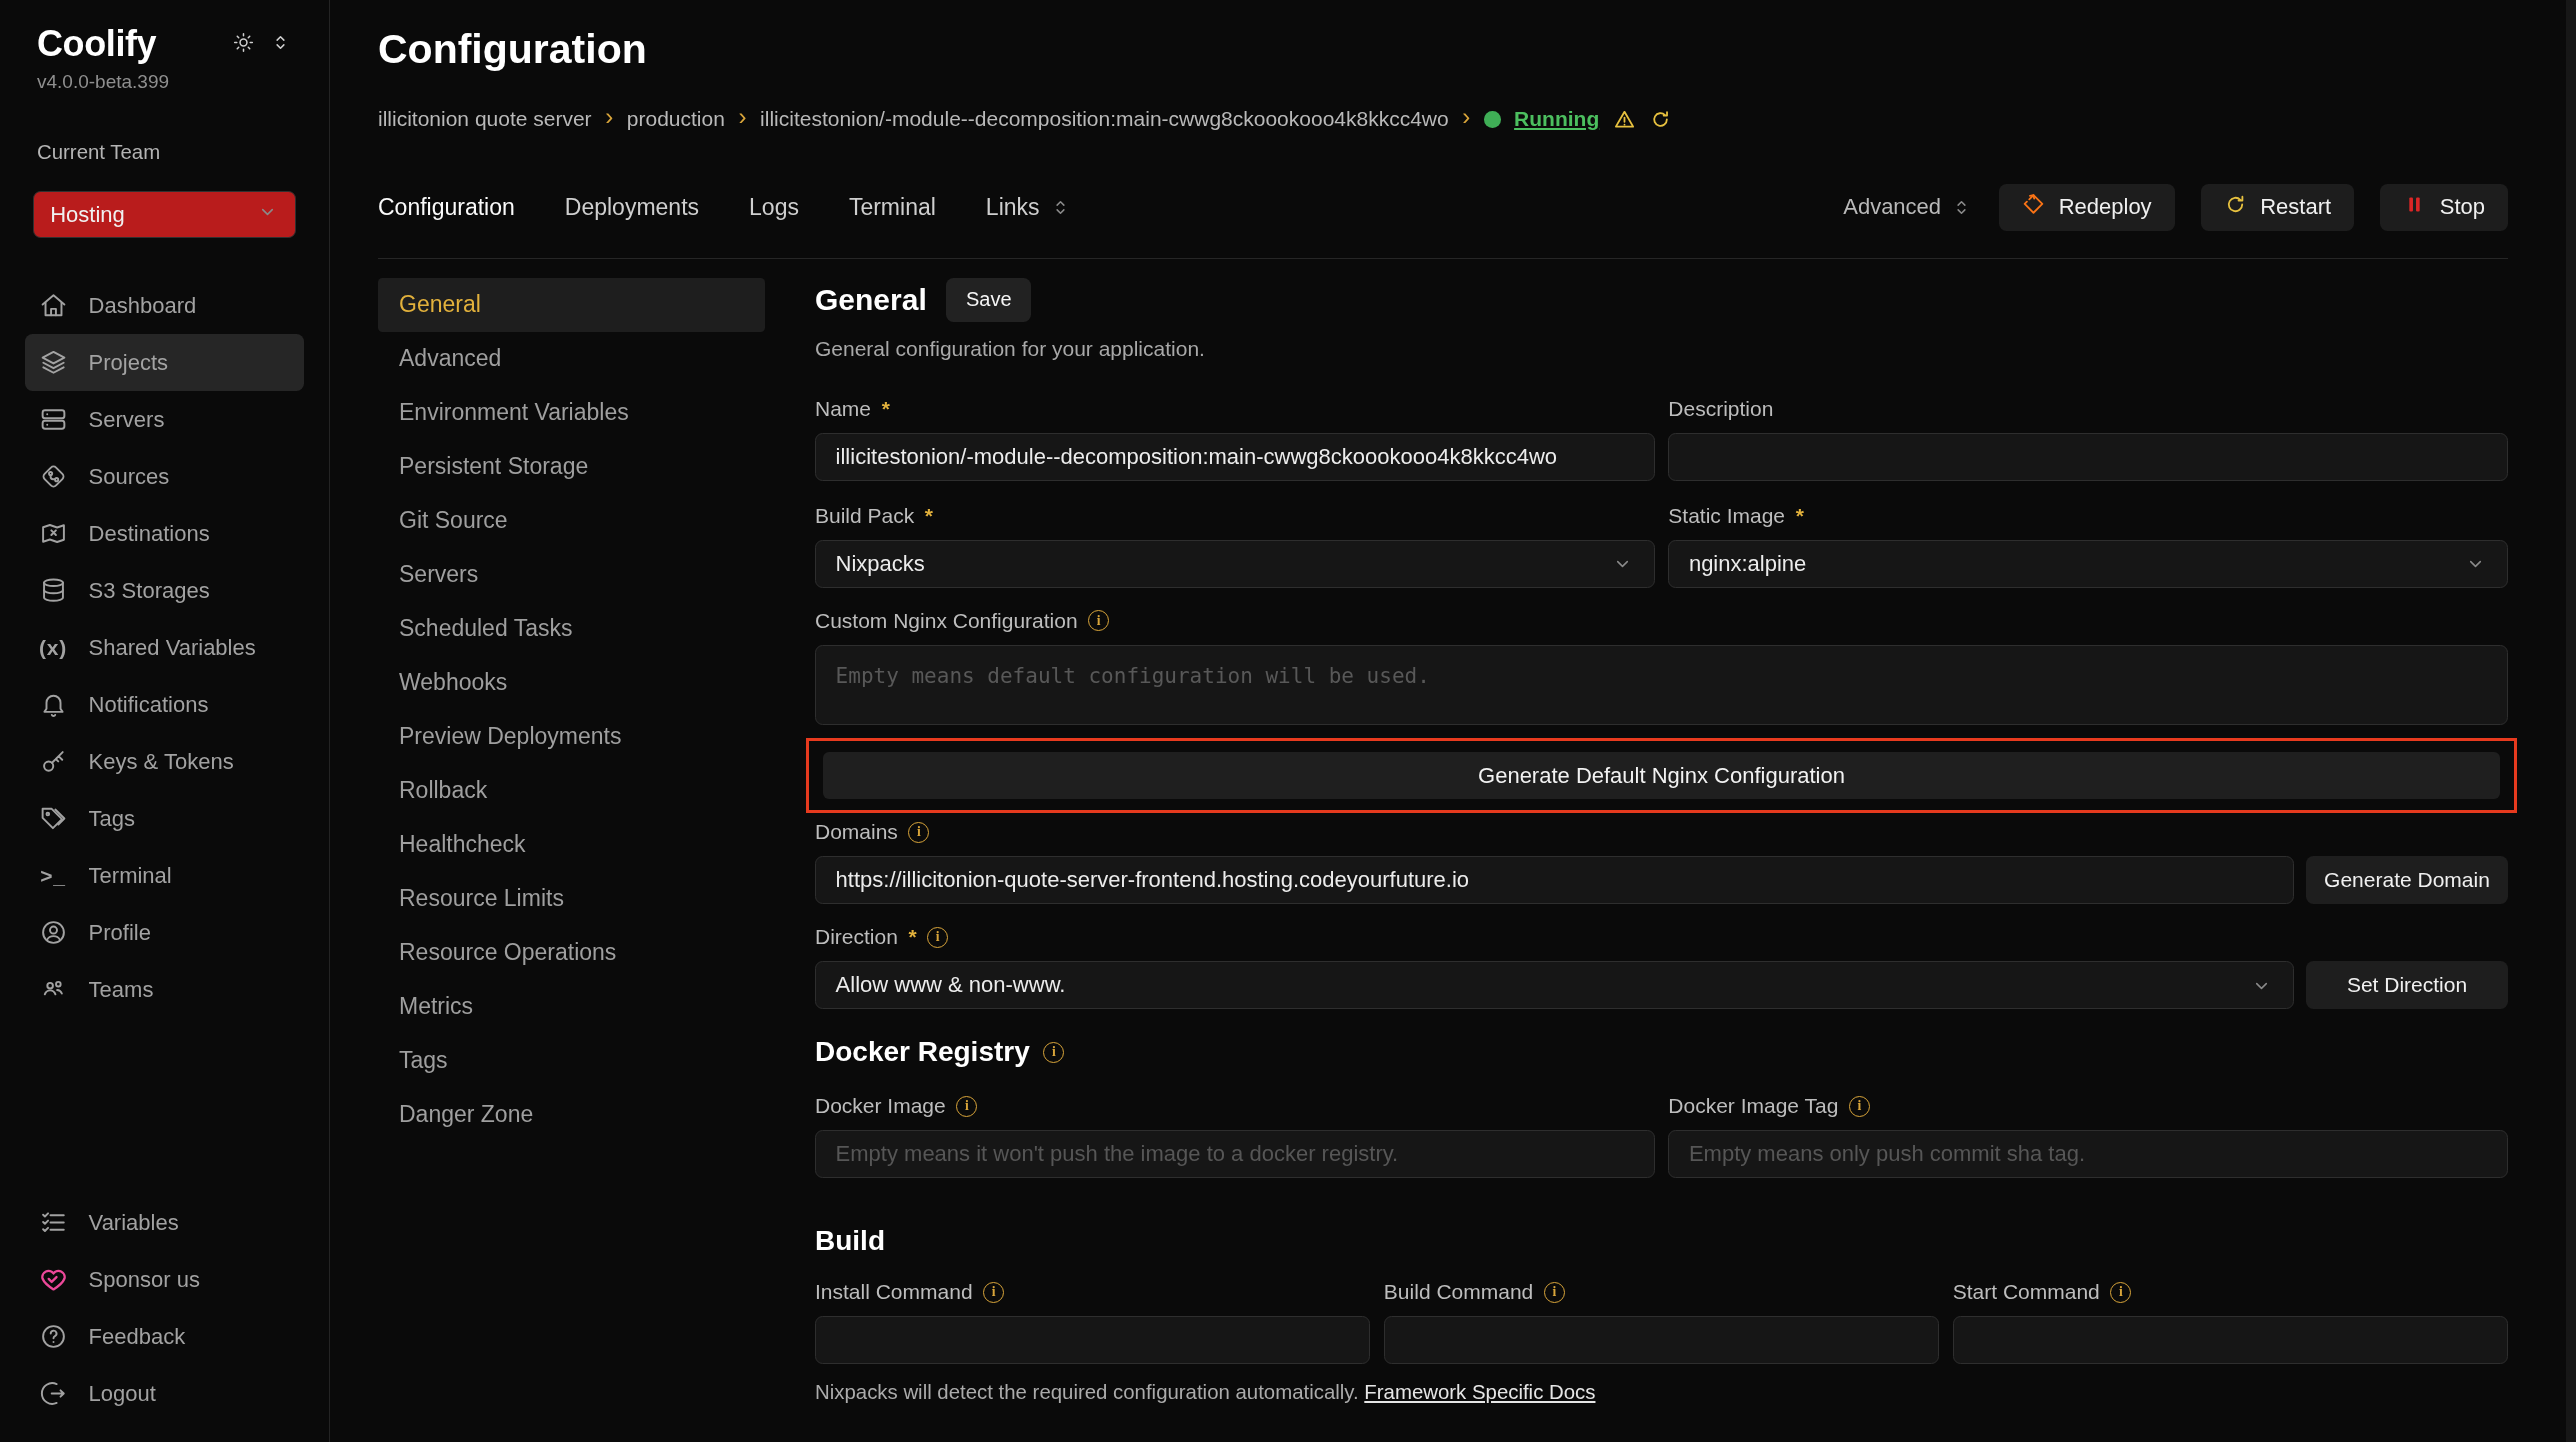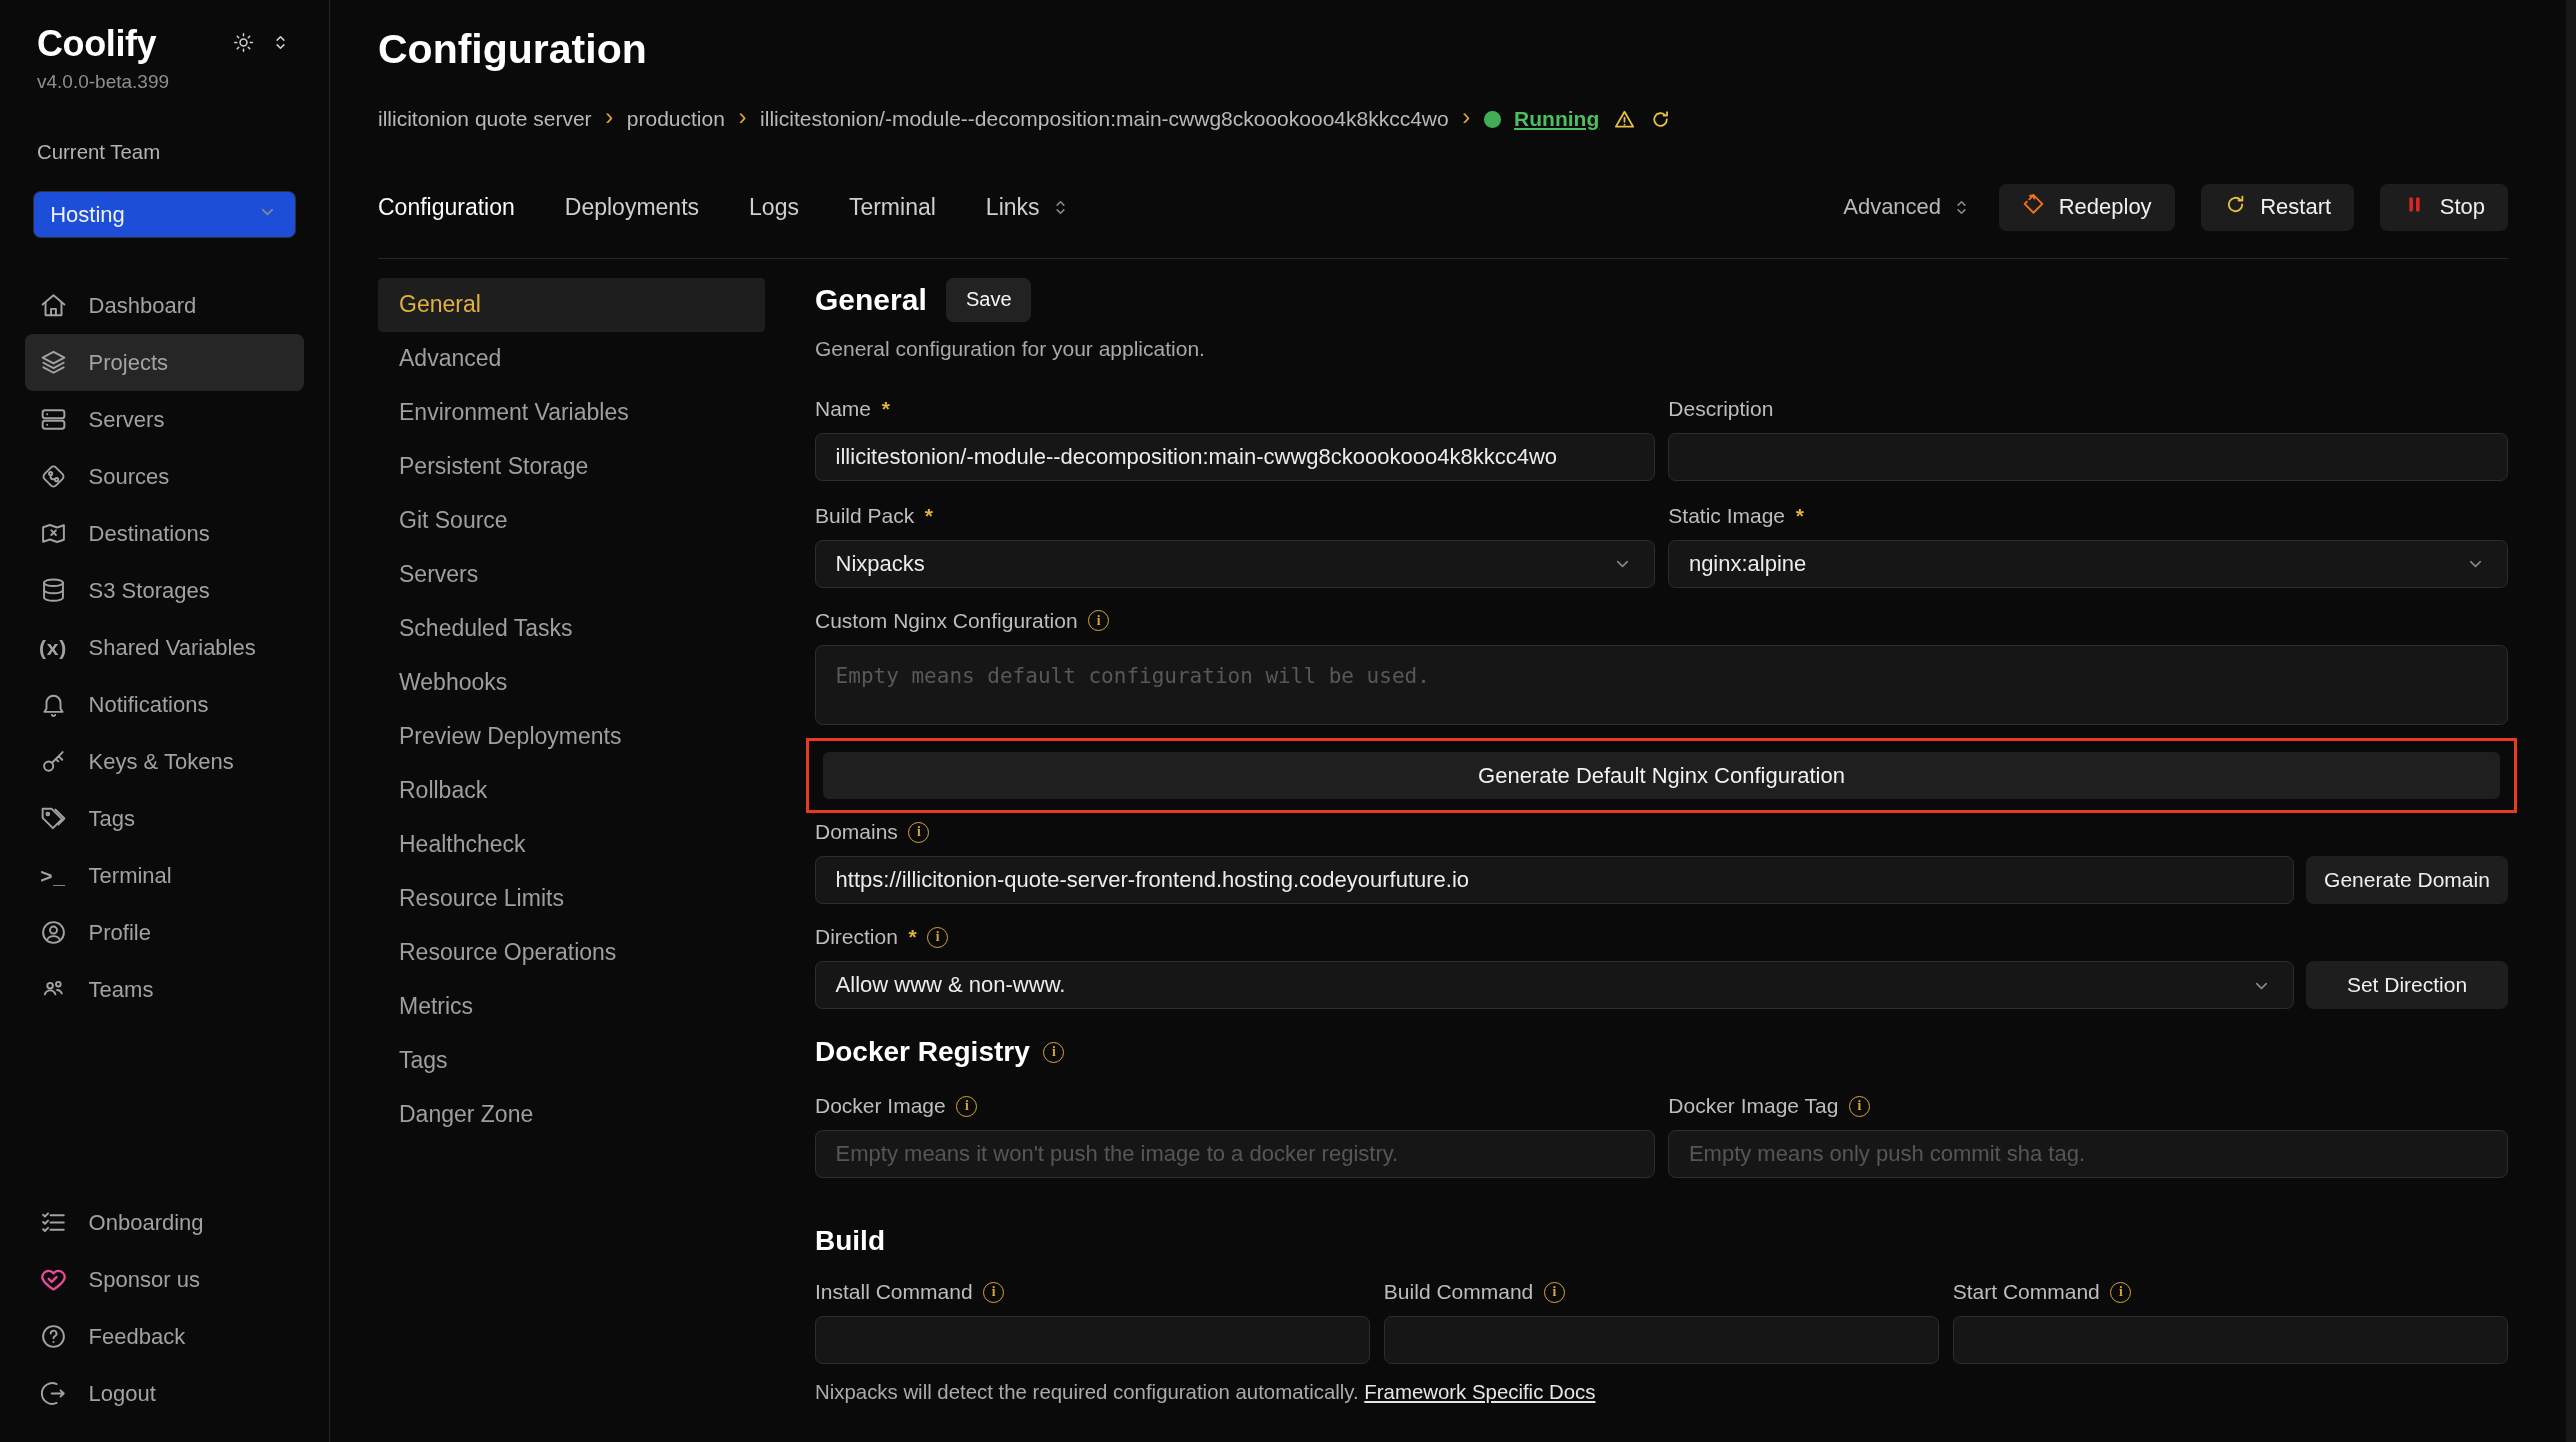--- a/index.html
+++ b/index.html
@@ -6,21 +6,21 @@
   html,body { width:2576px; height:1443px; overflow:hidden; }
   body { background:#0a0a0a; color:#fff; font-family:"Liberation Sans","DejaVu Sans",sans-serif; display:flex; }
 
   
   .sidebar { width:330px; flex-shrink:0; border-right:0.8px solid #242424; display:flex; flex-direction:column; padding:23px 16px 21px; }
   .brand-row { padding:0 21px; display:flex; justify-content:space-between; align-items:flex-start; }
   .brand { font-size:36px; font-weight:700; letter-spacing:-0.4px; }
   .brand-icons { display:flex; gap:13.6px; align-items:center; margin-top:7.6px; color:#cfcfcf; }
   .version { padding:6px 21px 0; color:#8f8f8f; font-size:19px; }
   .team-label { margin:48px 21px 12px; color:#b4b4b4; font-size:20.4px; }
-  .team-select { margin:15px 16.6px 0; height:47px; background:#1d4ed8; border:0.8px solid #303030; border-radius:7.6px; display:flex; align-items:center; justify-content:space-between; padding:0 16.6px; font-size:22px; color:#f0f0f0; cursor:pointer; }
+  .team-select { margin:15px 16.6px 0; height:47px; background:#b91c1c; border:0.8px solid #303030; border-radius:7.6px; display:flex; align-items:center; justify-content:space-between; padding:0 16.6px; font-size:22px; color:#f0f0f0; cursor:pointer; }
   .menu { margin-top:39px; display:flex; flex-direction:column; }
   .menu.footer-menu { margin-top:auto; }
   .menu-item { height:57px; margin:0 9px; padding:0 12px; border-radius:7.6px; display:flex; align-items:center; gap:19.6px; color:#a2a2a2; font-size:22px; cursor:pointer; text-decoration:none; }
   .menu-item.active { background:#262626; color:#a3a3a3; }
   .micon { width:32px; display:flex; justify-content:center; align-items:center; }
   svg.ic { width:29px; height:29px; stroke:currentColor; fill:none; stroke-width:1.6; stroke-linecap:round; stroke-linejoin:round; }
   svg.ic.sm { width:23px; height:23px; }
   .txticon { font-weight:700; font-size:21px; letter-spacing:0.8px; }
   .pink { color:#ec4899; }
 
@@ -235,21 +235,21 @@
   </nav>
 
   <nav class="menu footer-menu">
     <a class="menu-item">
       <span class="micon">
           <svg class="ic" viewBox="0 0 24 24">
             <path d="M9.5 6h11M9.5 12h11M9.5 18h11"></path>
             <path d="M3.4 5.6 4.9 7l2.6-2.6M3.4 11.6 4.9 13l2.6-2.6M3.4 17.6 4.9 19l2.6-2.6"></path>
           </svg>
         </span>
-      <span>Onboarding</span>
+      <span>Variables</span>
     </a>
     <a class="menu-item">
       <span class="micon pink">
           <svg class="ic" viewBox="0 0 24 24" style="stroke-width:1.9">
             <path d="M12 20.2S4.6 15.6 2.9 11.2A5.1 5.1 0 0 1 12 7a5.1 5.1 0 0 1 9.1 4.2C19.4 15.6 12 20.2 12 20.2z"></path>
             <path d="M8 11.5l2.5 2.5 4-4"></path>
           </svg>
         </span>
       <span>Sponsor us</span>
     </a>

